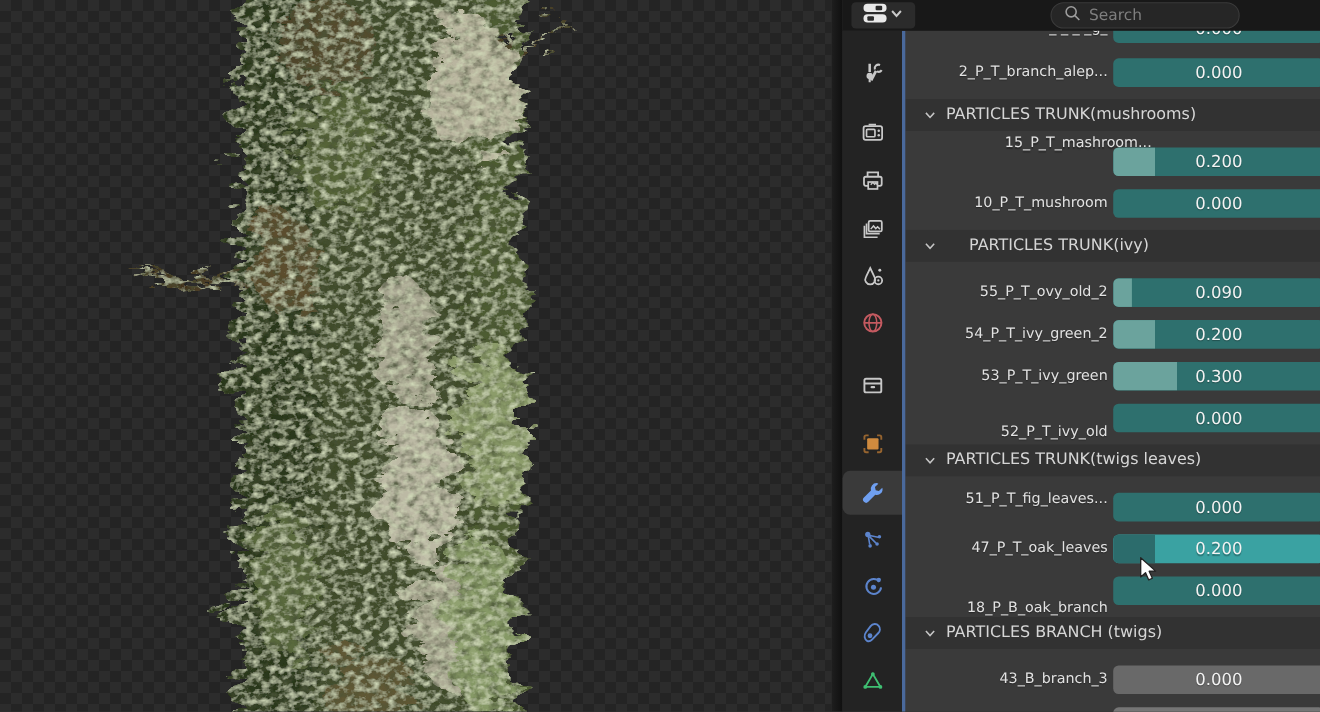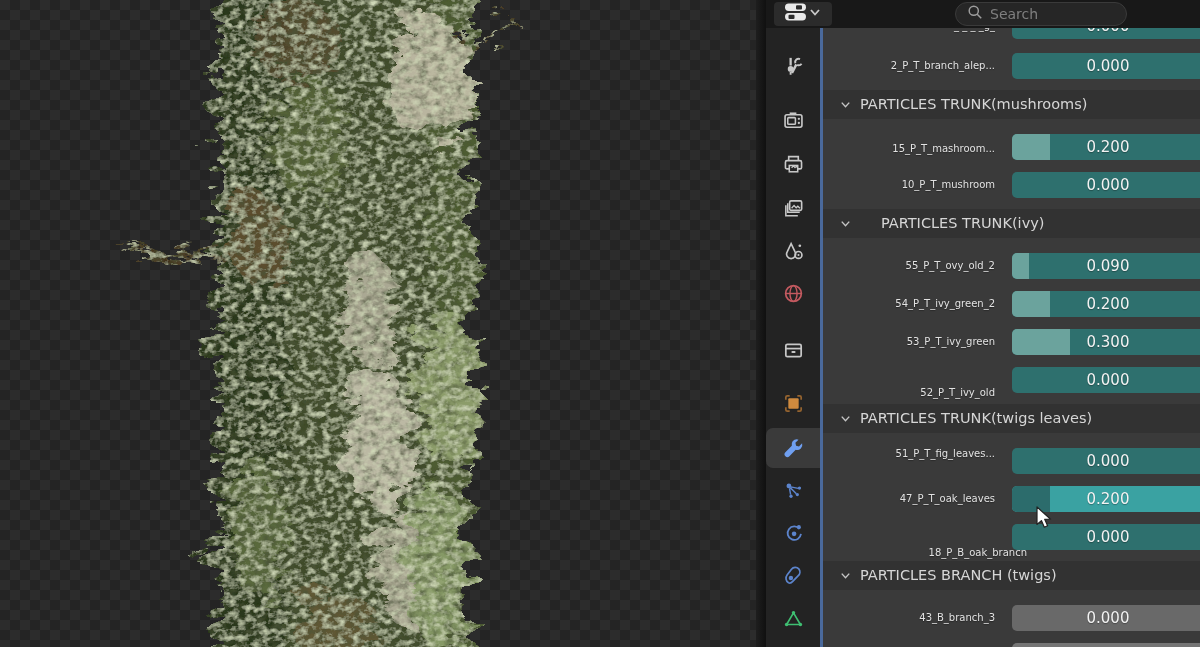--- a/index.html
+++ b/index.html
@@ -25,22 +25,22 @@
   #tab-strip{position:absolute;left:766px;top:28px;width:54px;height:619px;background:#232323;z-index:3;}
   .tab{position:absolute;left:0;width:54px;height:40px;display:flex;align-items:center;justify-content:center;}
   .tab.active{background:#3a3a3a;border-radius:7px 0 0 7px;}
   .tab svg{display:block;}
   #accent-line{position:absolute;left:820px;top:28px;width:3px;height:619px;background:#4a699b;z-index:4;}
   
   #panel{position:absolute;left:823px;top:0;width:377px;height:647px;background:#3a3a3a;z-index:1;}
   .section-band{position:absolute;left:0;width:377px;height:29px;background:#323232;
     display:flex;align-items:center;color:#d6d6d6;font-size:14.5px;}
   .section-band svg{margin:0 7px 0 15px;flex:0 0 auto;}
-  .row-label{position:absolute;left:0;width:172px;text-align:right;color:#e2e2e2;font-size:10px;
-    line-height:26px;height:26px;white-space:nowrap;overflow:hidden;text-shadow:0 1px 1px rgba(0,0,0,.35);}
+  .row-label{position:absolute;left:0;width:172px;text-align:right;color:#e2e2e2;font-size:13px;
+    line-height:26px;height:26px;white-space:nowrap;overflow:hidden;text-shadow:0 1px 1px rgba(0,0,0,.35);padding-left:12px;}
   .slider{position:absolute;left:189px;width:192px;height:26px;border-radius:5px;overflow:hidden;}
   .slider .fill{position:absolute;left:0;top:0;bottom:0;}
   .slider .val{position:absolute;inset:0;text-align:center;line-height:26px;font-size:15px;color:#f3f3f3;
     text-shadow:0 1px 1px rgba(0,0,0,.3);}
   
   #top-bar{position:absolute;left:766px;top:0;width:434px;height:28px;background:#181818;z-index:6;}
   #editor-type-btn{position:absolute;left:8px;top:2px;width:58px;height:24px;background:#2b2b2b;border-radius:4px;
     display:flex;align-items:center;justify-content:center;}
   #search-box{position:absolute;left:189px;top:2px;width:172px;height:24px;background:#262626;
     border:1px solid #3a3a3a;border-radius:12px;box-sizing:border-box;display:flex;align-items:center;}
@@ -235,21 +235,21 @@
       <div class="val">0.000</div>
     </div>
     <div class="section-band" style="top: 89.5px;">
       <span>
         <svg width="15" height="15" viewBox="0 0 20 20" style="display:block;margin:0 7px 0 15px">
           <path d="M5 7.5l5 5.5 5-5.5" stroke="#c5c5c5" stroke-width="1.9" fill="none"></path>
         </svg>
       </span>
       <span>PARTICLES TRUNK(mushrooms)</span>
     </div>
-    <div class="row-label" style="top: 136px;">15_P_T_mashroom...</div>
+    <div class="row-label" style="top: 118px; margin-left: 40px;">15_P_T_mashroom...</div>
     <div class="slider" style="top: 134px; background: rgb(46, 112, 110);">
       <div class="fill" style="width: 20%; background: rgb(107, 163, 157);"></div>
       <div class="val">0.200</div>
     </div>
     <div class="row-label" style="top: 172px;">10_P_T_mushroom</div>
     <div class="slider" style="top: 172px; background: rgb(46, 112, 110);">
       <div class="val">0.000</div>
     </div>
     <div class="section-band" style="top: 208.5px; gap: 21px;">
       <span>
@@ -288,21 +288,21 @@
     </div>
     <div class="row-label" style="top: 441px;">51_P_T_fig_leaves...</div>
     <div class="slider" style="top: 448px; background: rgb(46, 112, 110);">
       <div class="val">0.000</div>
     </div>
     <div class="row-label" style="top: 486px;">47_P_T_oak_leaves</div>
     <div class="slider" style="top: 486px; background: rgb(58, 162, 162);">
       <div class="fill" style="width: 20%; background: rgb(44, 108, 108);"></div>
       <div class="val">0.200</div>
     </div>
-    <div class="row-label" style="top: 540px; margin-left: 32px;">18_P_B_oak_branch</div>
+    <div class="row-label" style="top: 540px;">18_P_B_oak_branch</div>
     <div class="slider" style="top: 524px; background: rgb(46, 112, 110);">
       <div class="val">0.000</div>
     </div>
     <div class="section-band" style="top: 560.5px;">
       <span>
         <svg width="15" height="15" viewBox="0 0 20 20" style="display:block;margin:0 7px 0 15px">
           <path d="M5 7.5l5 5.5 5-5.5" stroke="#c5c5c5" stroke-width="1.9" fill="none"></path>
         </svg>
       </span>
       <span>PARTICLES BRANCH (twigs)</span>

